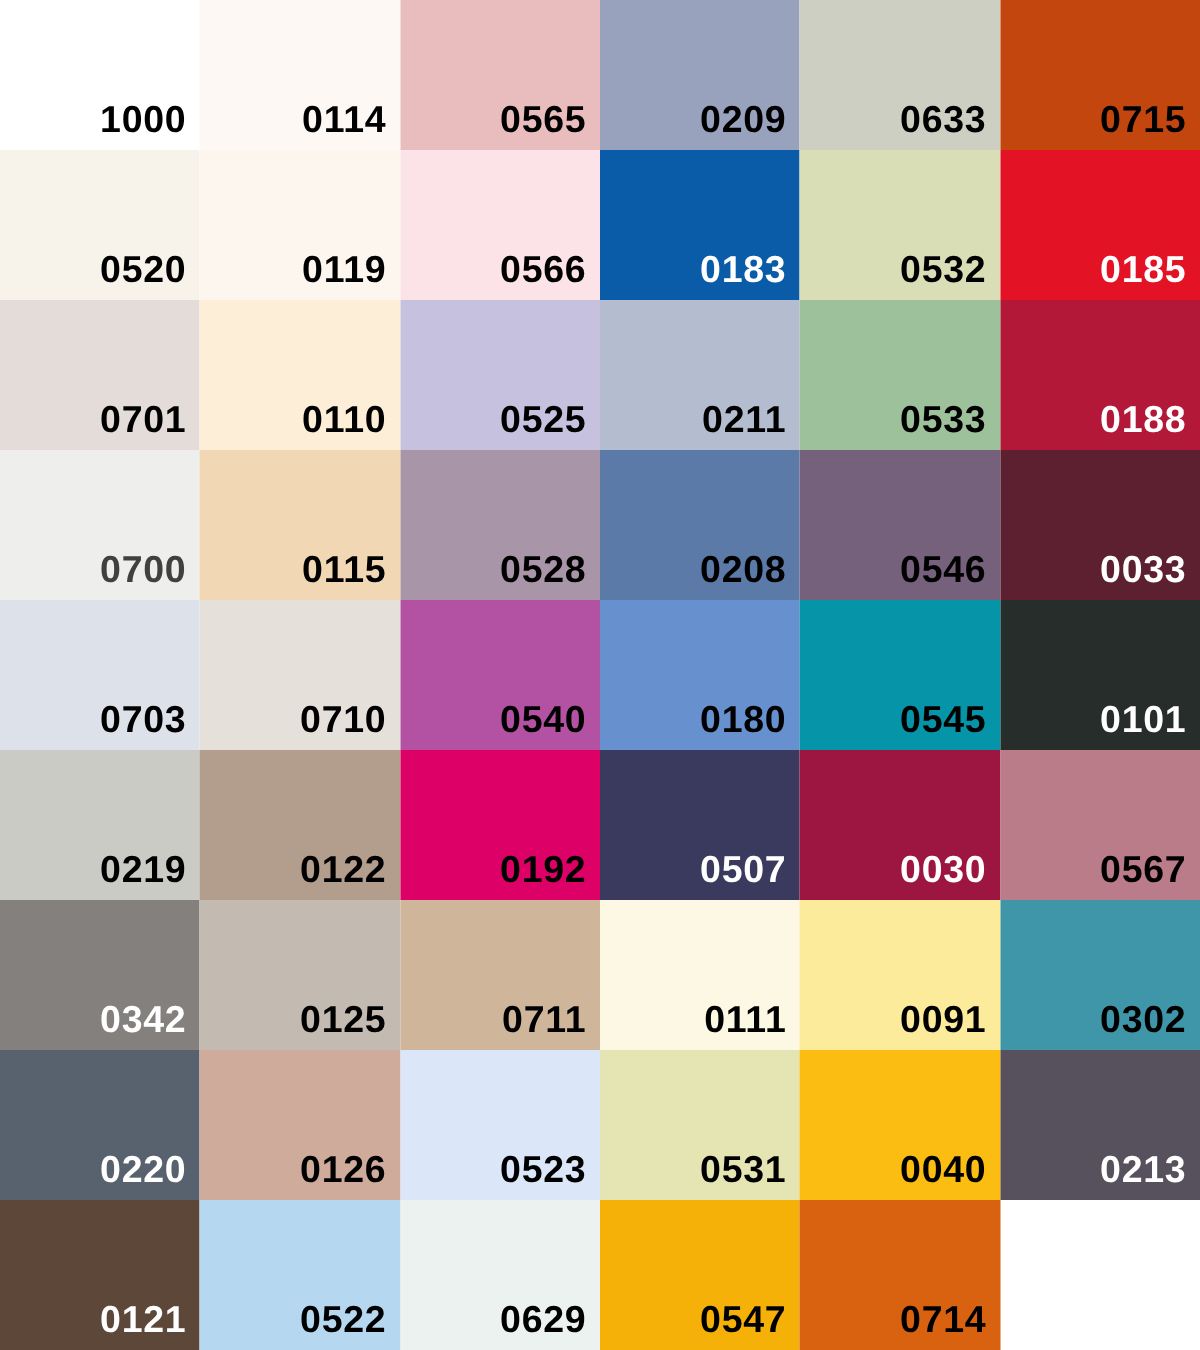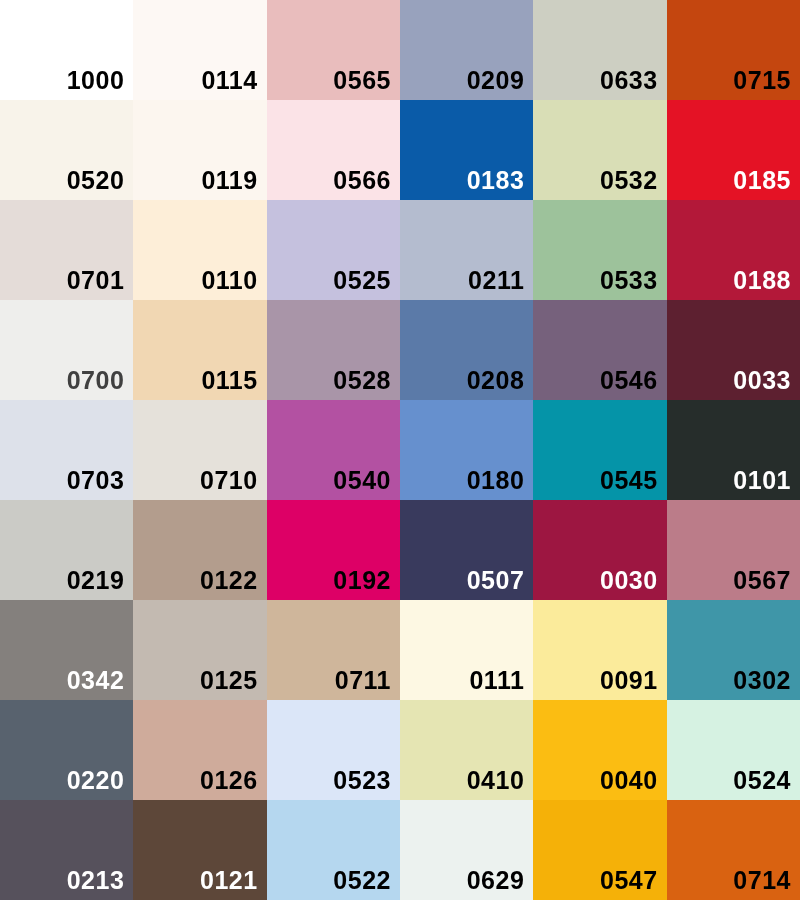--- a/index.html
+++ b/index.html
@@ -176,28 +176,25 @@
     <div class="swatch" style="background: rgb(88, 98, 110);">
       <span class="swatch-label" style="color: rgb(255, 255, 255);">0220</span>
     </div>
     <div class="swatch" style="background: rgb(207, 171, 155);">
       <span class="swatch-label" style="color: rgb(0, 0, 0);">0126</span>
     </div>
     <div class="swatch" style="background: rgb(219, 230, 248);">
       <span class="swatch-label" style="color: rgb(0, 0, 0);">0523</span>
     </div>
     <div class="swatch" style="background: rgb(229, 229, 179);">
-      <span class="swatch-label" style="color: rgb(0, 0, 0);">0410</span>
+      <span class="swatch-label" style="color: rgb(0, 0, 0);">0531</span>
     </div>
     <div class="swatch" style="background: rgb(251, 189, 18);">
       <span class="swatch-label" style="color: rgb(0, 0, 0);">0040</span>
     </div>
-    <div class="swatch" style="background: rgb(214, 242, 226);">
-      <span class="swatch-label" style="color: rgb(0, 0, 0);">0524</span>
-    </div>
     <div class="swatch" style="background: rgb(86, 81, 92);">
       <span class="swatch-label" style="color: rgb(255, 255, 255);">0213</span>
     </div>
     <div class="swatch" style="background: rgb(93, 71, 57);">
       <span class="swatch-label" style="color: rgb(255, 255, 255);">0121</span>
     </div>
     <div class="swatch" style="background: rgb(181, 215, 239);">
       <span class="swatch-label" style="color: rgb(0, 0, 0);">0522</span>
     </div>
     <div class="swatch" style="background: rgb(236, 242, 239);">

